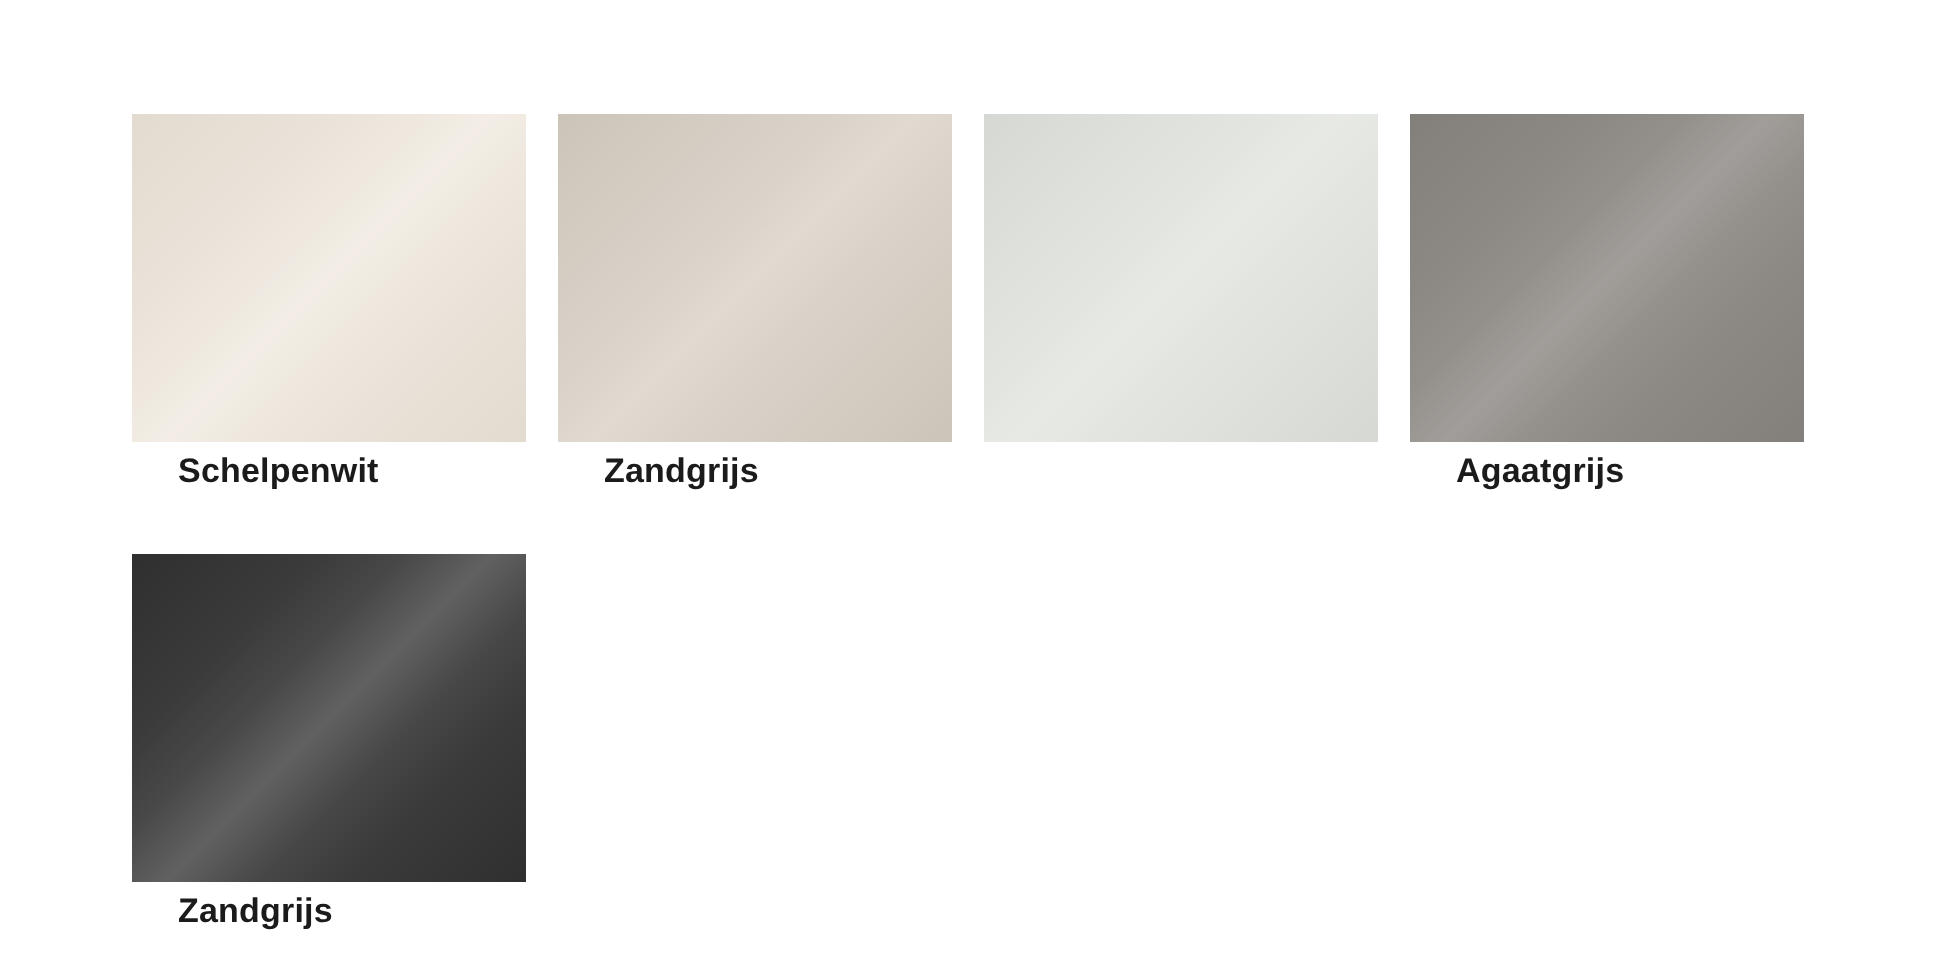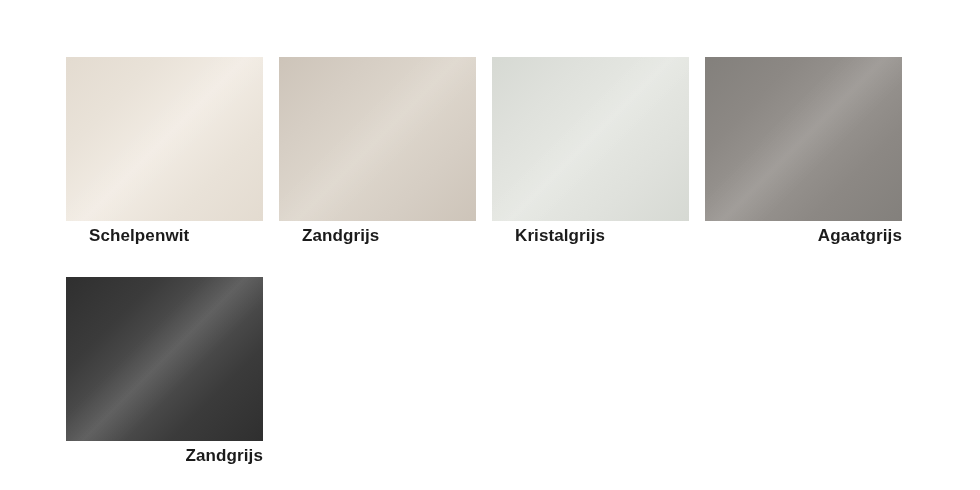--- a/index.html
+++ b/index.html
@@ -32,21 +32,20 @@
   }
 
   .swatch-cell {
     width: 197px;
     margin-right: 16px;
     display: flex;
     flex-direction: column;
   }
   .swatch-cell:last-child {
     margin-right: 0;
-    align-items: flex-end;
   }
 
   .swatch-chip {
     width: 197px;
     height: 164px;
     box-sizing: border-box;
     position: relative;
   }
 
   
@@ -85,21 +84,20 @@
       <div class="swatch-chip" id="chip-1" style="background: linear-gradient(135deg, rgb(205, 196, 185) 0%, rgb(214, 206, 196) 26%, rgb(222, 215, 205) 50%, rgb(214, 206, 196) 74%, rgb(205, 196, 185) 100%);">
         <div class="sheen" style="background: linear-gradient(135deg, rgba(255, 255, 255, 0) 38%, rgba(255, 255, 255, 0.07) 50%, rgba(255, 255, 255, 0) 62%);"></div>
       </div>
       <div class="swatch-label" style="color: rgb(27, 27, 27);">Zandgrijs</div>
     </div>
 
     <div class="swatch-cell">
       <div class="swatch-chip" id="chip-2" style="background: linear-gradient(135deg, rgb(214, 217, 211) 0%, rgb(223, 225, 220) 26%, rgb(230, 232, 227) 50%, rgb(223, 225, 220) 74%, rgb(214, 217, 211) 100%);">
         <div class="sheen" style="background: linear-gradient(135deg, rgba(255, 255, 255, 0) 38%, rgba(255, 255, 255, 0.07) 50%, rgba(255, 255, 255, 0) 62%);"></div>
       </div>
-      <div class="swatch-label" style="color: rgb(27, 27, 27);">Kristalgrijs</div>
     </div>
 
     <div class="swatch-cell">
       <div class="swatch-chip" id="chip-3" style="background: linear-gradient(135deg, rgb(131, 128, 124) 0%, rgb(140, 136, 132) 26%, rgb(154, 150, 146) 50%, rgb(140, 136, 132) 74%, rgb(131, 128, 124) 100%);">
         <div class="sheen" style="background: linear-gradient(135deg, rgba(255, 255, 255, 0) 38%, rgba(255, 255, 255, 0.07) 50%, rgba(255, 255, 255, 0) 62%);"></div>
       </div>
       <div class="swatch-label" style="color: rgb(27, 27, 27);">Agaatgrijs</div>
     </div>
 
   </div>

